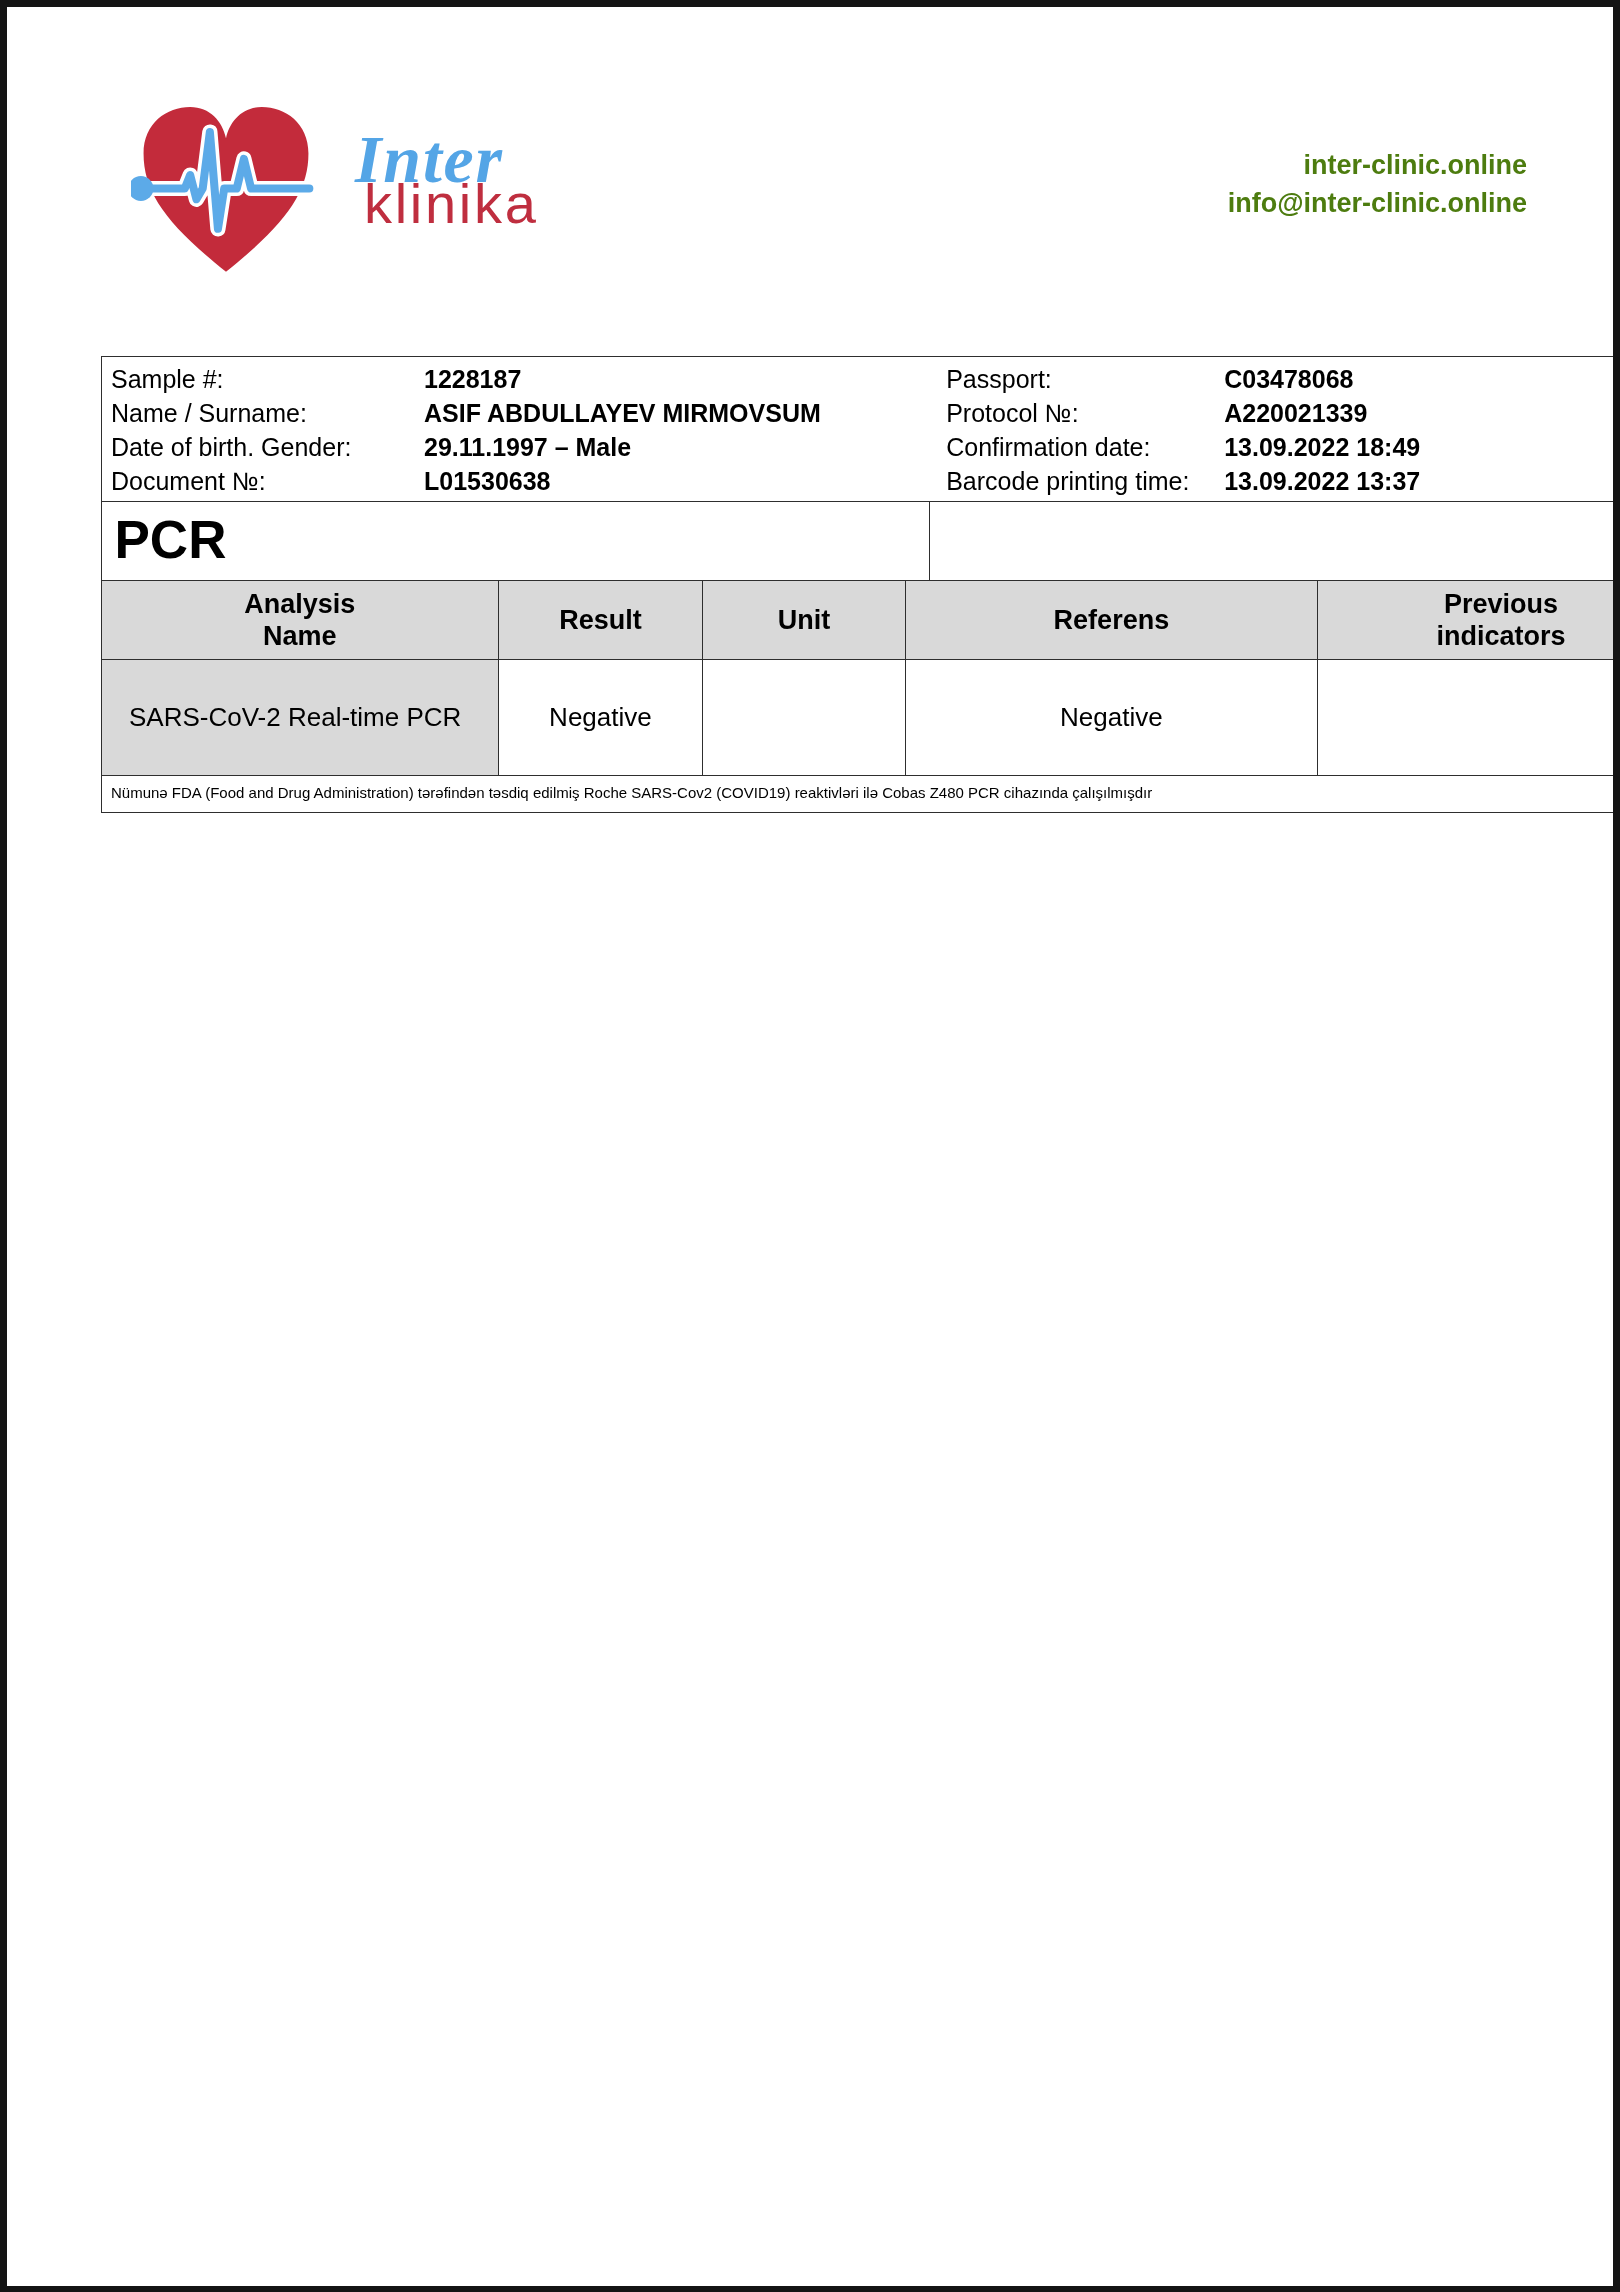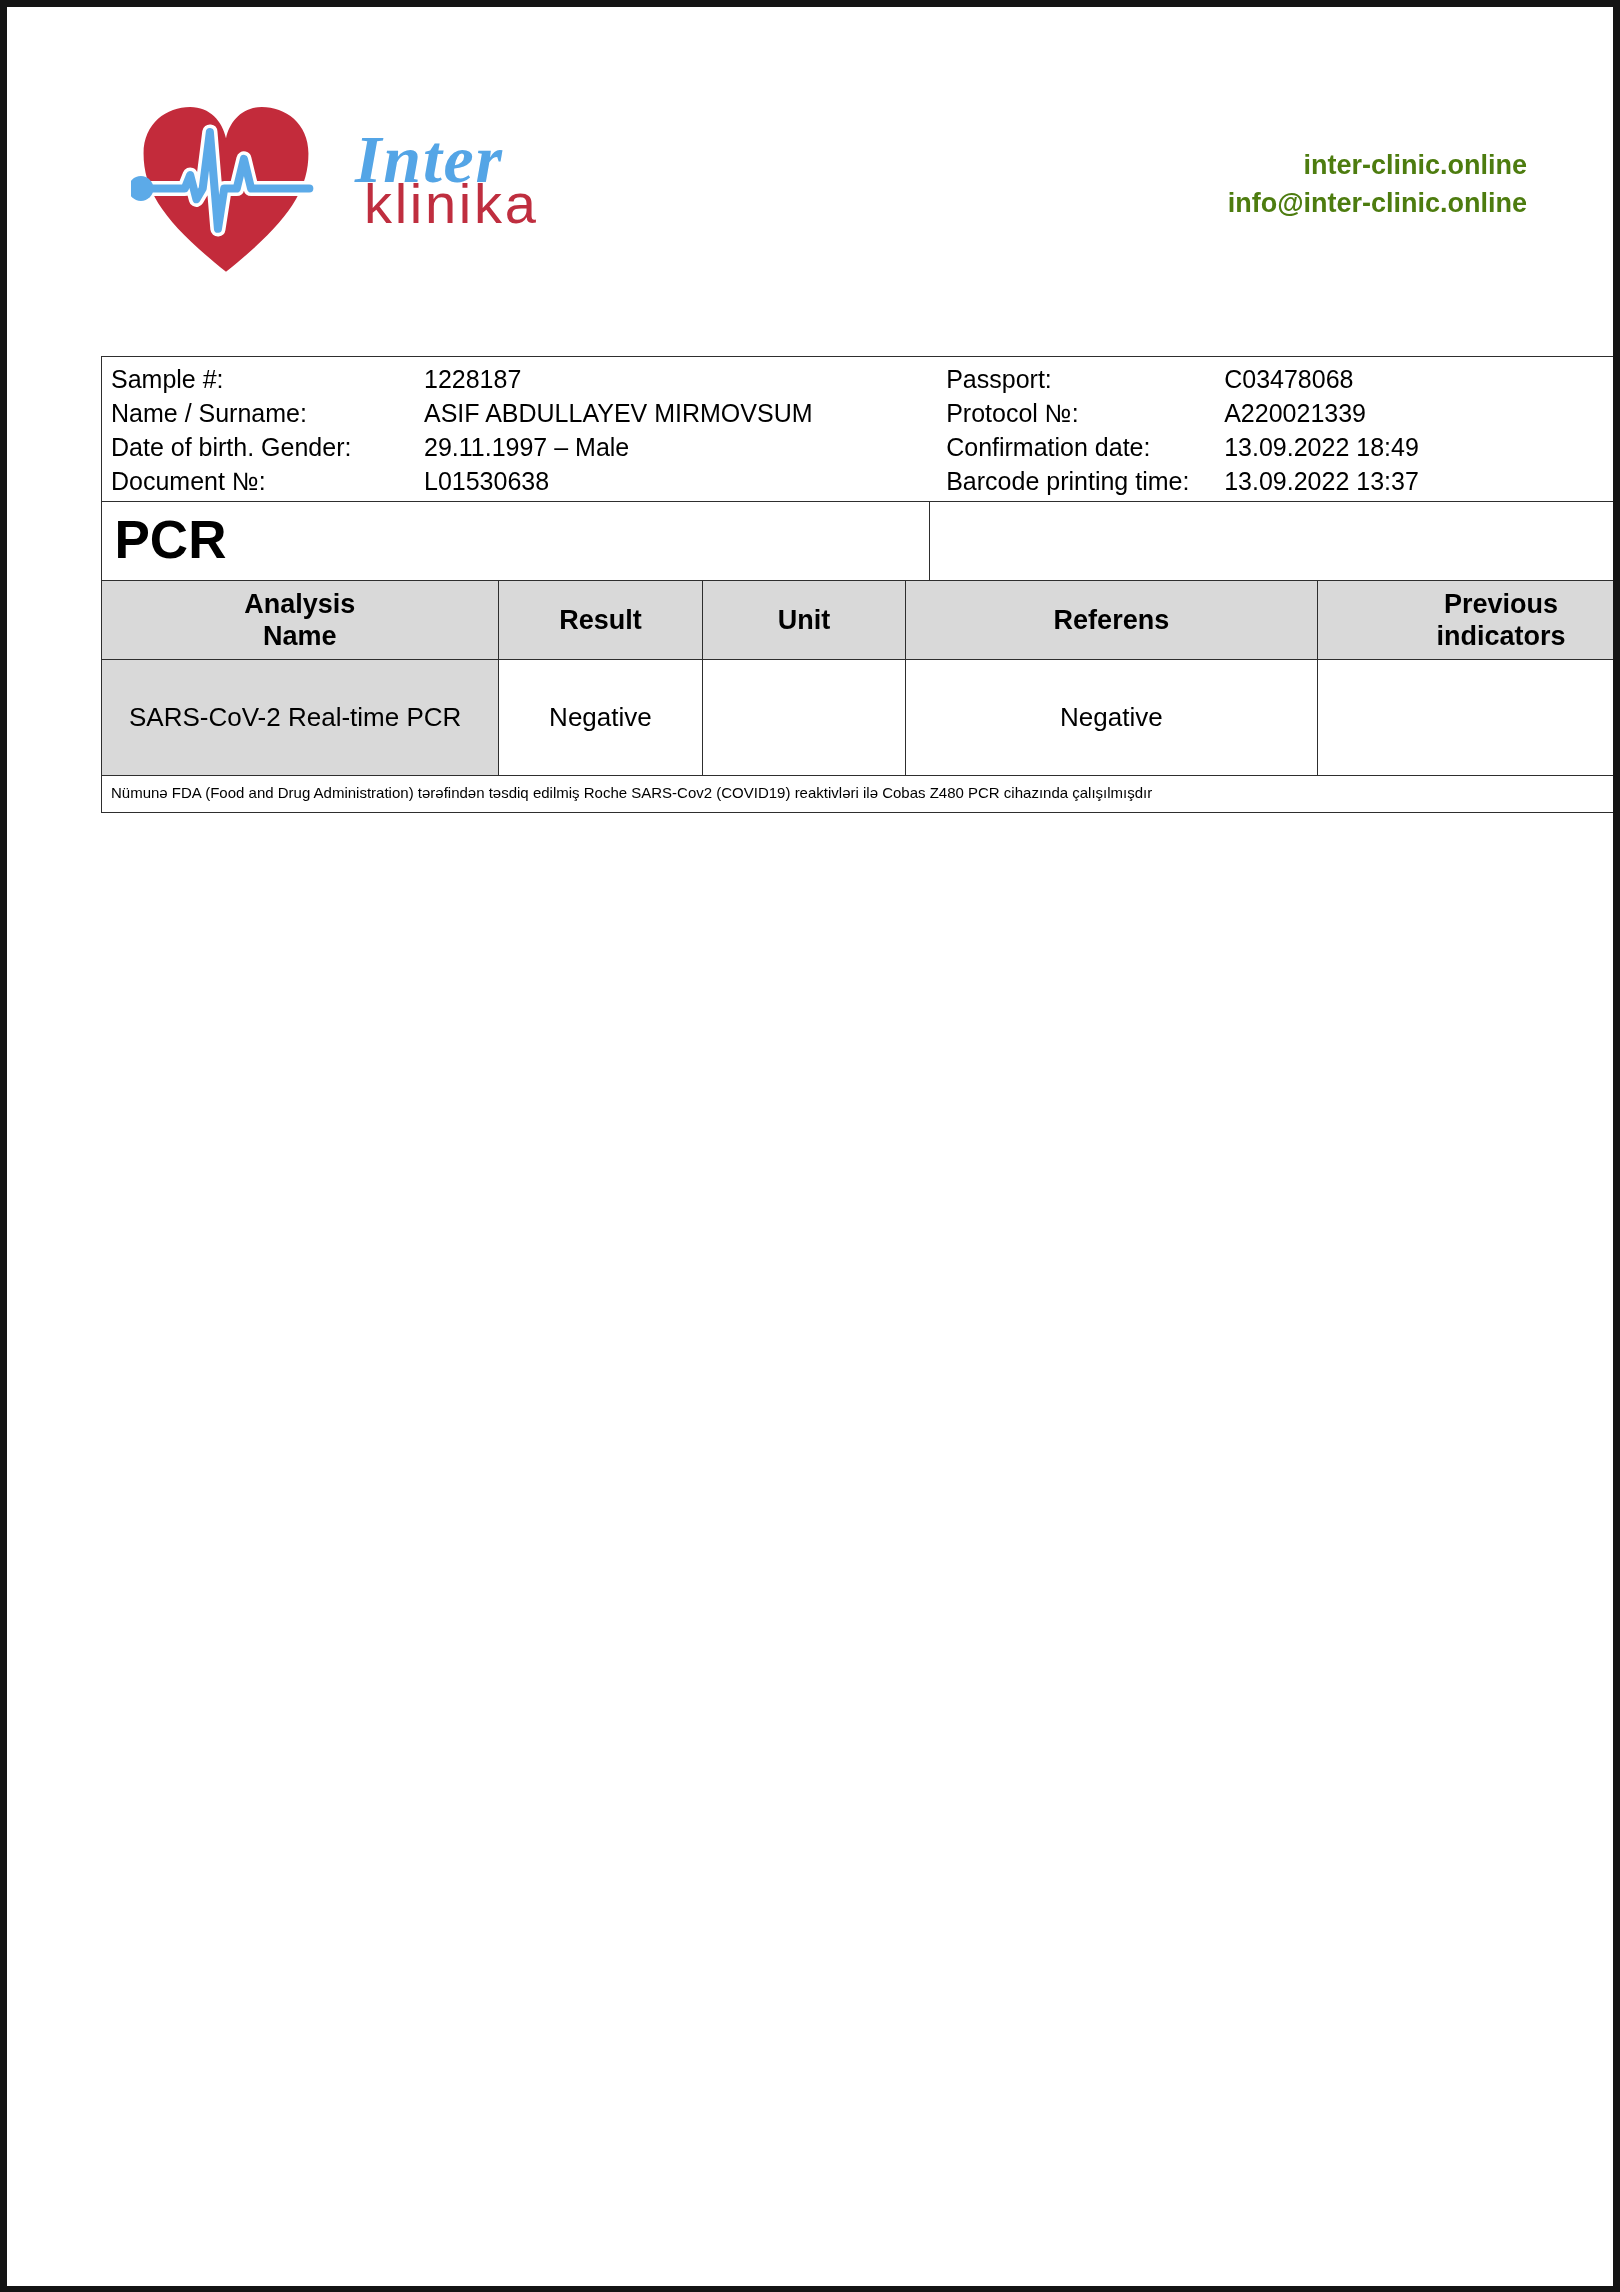--- a/index.html
+++ b/index.html
@@ -42,21 +42,21 @@
     border:1.8px solid #2e2e2e;
     color:#000;
   }
 
   .info-row { display:flex; height:145px; border-bottom:1.8px solid #2e2e2e; padding-top:5.4px; }
   .info-col-left  { width:837px; padding-left:9px; }
   .info-col-right { flex:1; padding-left:7.2px; }
   .kv { display:flex; height:34px; align-items:center; font-size:25px; }
   .info-col-left  .kv-label { width:313px; }
   .info-col-right .kv-label { width:278px; }
-  .kv-value { font-weight:normal; }
+  .kv-value { font-weight:bold; }
 
   .pcr-row { position:relative; height:79px; border-bottom:1.8px solid #2e2e2e; }
   .pcr-title { padding-left:12.5px; line-height:75px; font-weight:bold; font-size:53px; }
   .pcr-divider { position:absolute; top:0; bottom:0; left:827px; width:0; border-left:1.8px solid #2e2e2e; }
 
   .grid-row { display:flex; }
   .c1 { width:25.00%; } .c2 { width:12.95%; } .c3 { width:12.80%; }
   .c4 { width:26.05%; } .c5 { width:23.20%; }
   .cell { display:flex; align-items:center; justify-content:center; text-align:center; }
   .cell + .cell { border-left:1.8px solid #2e2e2e; }

